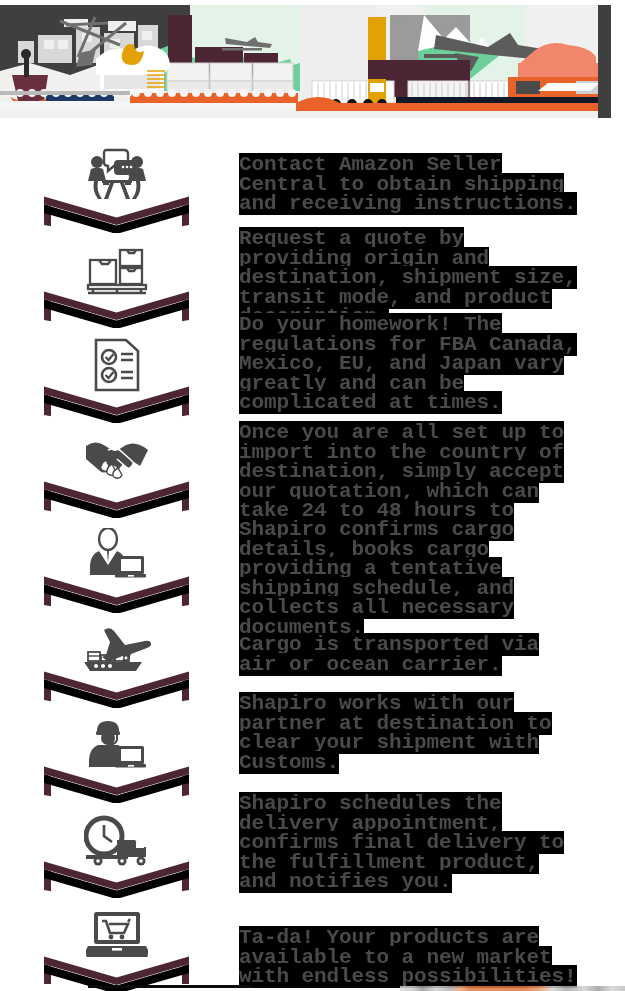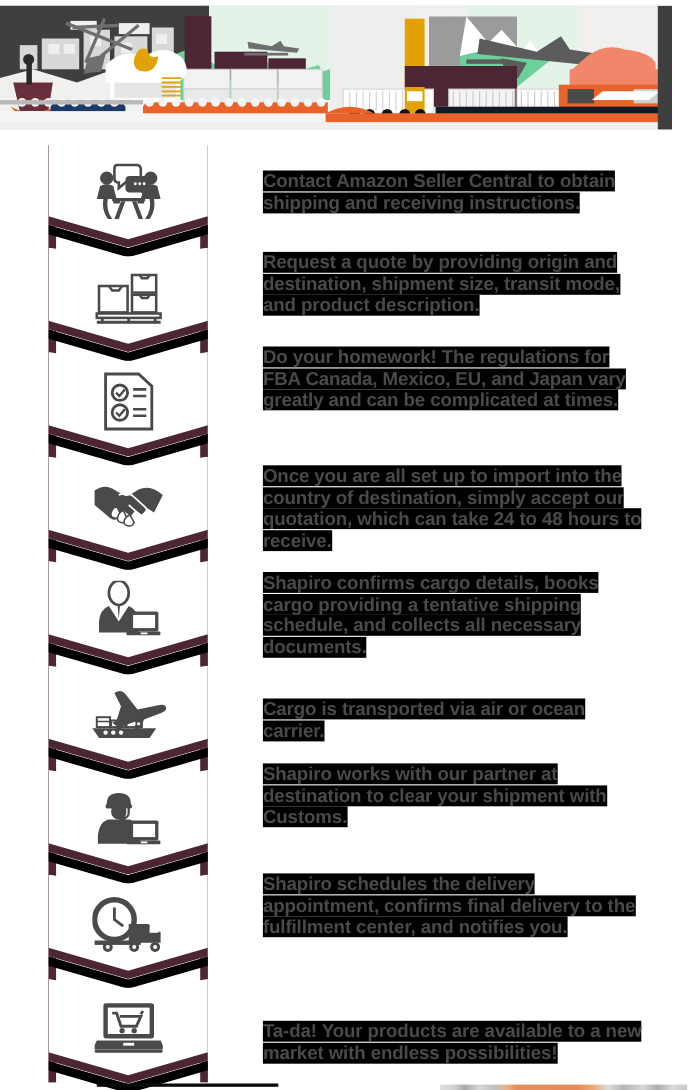--- a/index.html
+++ b/index.html
@@ -38,23 +38,23 @@
   .chev .icon{
     position:absolute;left:0;top:12px;width:145px;height:66px;
     display:flex;align-items:center;justify-content:center;z-index:3;
   }
   .chev .icon svg{display:block;}
 
   
   .text-col{position:absolute;left:222px;top:0;width:380px;}
   .step-text{
     position:absolute;left:0;
-    font-family:Liberation Sans, sans-serif;
+    font-family:Liberation Mono, monospace;
     font-weight:700;
-    font-size:17px;
+    font-size:21px;
     line-height:19.5px;
     color:#4a4a4a;
     letter-spacing:-0.1px;
     width:348px;
     padding-left:17px;
   }
   .step-text .hl{
     background:#000000;
     box-shadow:0 0 0 0 #000;
     -webkit-box-decoration-break:clone;
@@ -443,21 +443,21 @@
   </div>
 
   <div class="text-col">
     <div class="step-text" style="top:25px;"><span class="hl">Contact Amazon Seller Central to obtain shipping and receiving instructions.</span></div>
     <div class="step-text" style="top:99px;"><span class="hl">Request a quote by providing  origin  and destination, shipment size,  transit mode, and product description.</span></div>
     <div class="step-text" style="top:185px;"><span class="hl">Do your homework! The regulations for FBA Canada, Mexico, EU, and Japan vary greatly and can be complicated at times.</span></div>
     <div class="step-text" style="top:293px;"><span class="hl">Once you are all set up to import into the country of destination, simply accept our quotation, which can take 24 to 48 hours to receive.</span></div>
     <div class="step-text" style="top:390px;"><span class="hl">Shapiro confirms cargo details, books cargo providing a tentative shipping schedule, and collects all necessary documents.</span></div>
     <div class="step-text" style="top:505px;"><span class="hl">Cargo is transported via air or ocean carrier.</span></div>
     <div class="step-text" style="top:564px;"><span class="hl">Shapiro works with our partner at destination to clear your shipment with Customs.</span></div>
-    <div class="step-text" style="top:664px;"><span class="hl">Shapiro schedules the delivery appointment, confirms final delivery to the fulfillment center, and notifies you.</span></div>
+    <div class="step-text" style="top:664px;"><span class="hl">Shapiro schedules the delivery appointment, confirms final delivery to the fulfillment product, and notifies you.</span></div>
     <div class="step-text" style="top:777px;margin-top:21px;"><span class="hl">Ta-da! Your products are available to a new market with endless possibilities!</span></div>
   </div>
 
 </div>
 
 <div class="bottom-strip">
   <div class="bs-dark"></div>
   <div class="bs-img"></div>
 </div>
 

